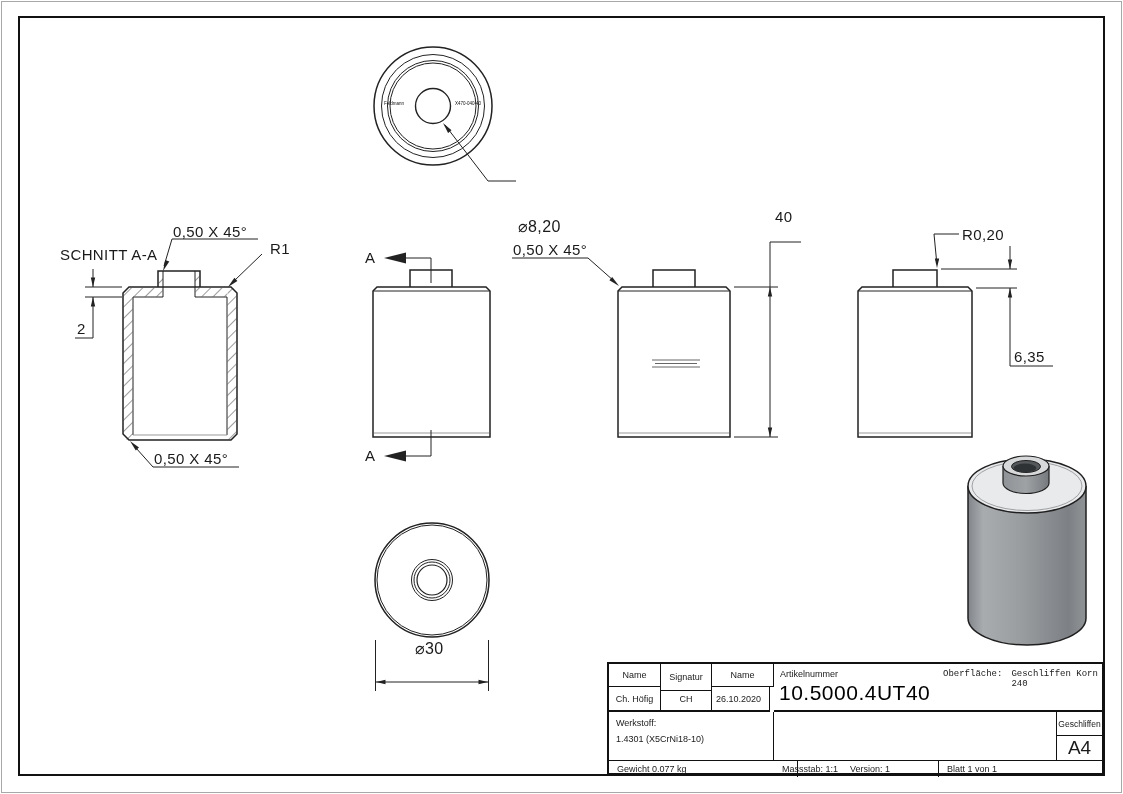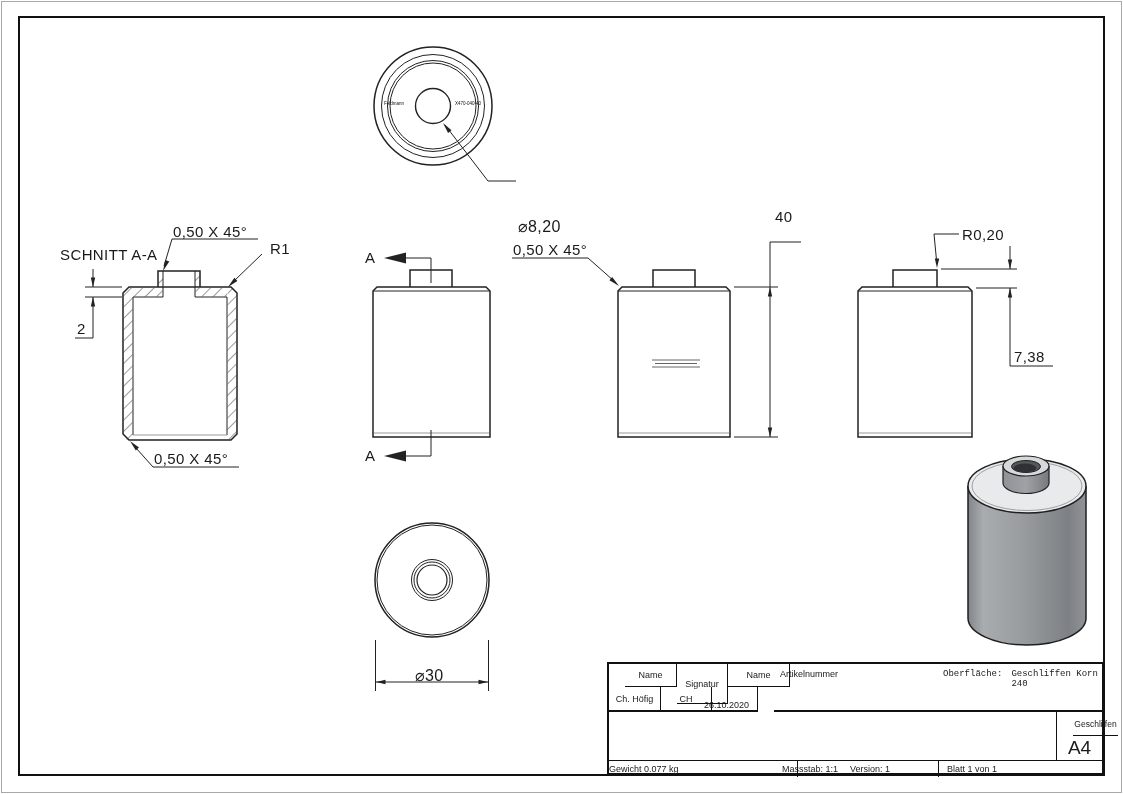--- a/index.html
+++ b/index.html
@@ -9,21 +9,21 @@
   .lbl{position:absolute;white-space:nowrap;color:#1a1a1a;letter-spacing:.4px;}
   .dim{font-size:15px;}
   .dim-lg{font-size:16px;}
   .tiny{font-size:4.5px;letter-spacing:0;color:#111;}
   
   .tb{position:absolute;left:607px;top:662px;width:497px;height:113px;
       border:2px solid #111;box-sizing:border-box;background:#fff;font-size:9px;}
   .tb .cell{position:absolute;box-sizing:border-box;display:flex;align-items:center;}
   .tb .ctr{justify-content:center;}
   .b-r{border-right:1px solid #111;}
-  .b-b{border-bottom:1px solid #111;margin-left:16px;}
+  .b-b{border-bottom:1px solid #111;}
   .b-b2{border-bottom:2px solid #111;}
   .b-t{border-top:1px solid #111;}
   .artnum{position:absolute;left:5px;top:17px;font-size:21px;letter-spacing:.5px;color:#000;}
   .artlbl{position:absolute;left:6px;top:5px;}
   .oberfl{position:absolute;left:169px;top:5px;display:flex;gap:9px;font-family:Liberation Mono, monospace;}
   .a4{font-size:19px;}
 </style>
 </head>
 <body>
 
@@ -197,62 +197,67 @@
 <span class="lbl dim" style="left:77px;top:320px;">2</span>
 <span class="lbl dim" style="left:154px;top:450px;">0,50 X 45°</span>
 
 <span class="lbl dim" style="left:365px;top:249px;">A</span>
 <span class="lbl dim" style="left:365px;top:447px;">A</span>
 
 <span class="lbl dim" style="left:513px;top:241px;">0,50 X 45°</span>
 <span class="lbl dim" style="left:775px;top:208px;">40</span>
 
 <span class="lbl dim" style="left:962px;top:226px;">R0,20</span>
-<span class="lbl dim" style="left:1014px;top:348px;">7,38</span>
-
-<span class="lbl dim-lg" style="left:415px;top:666px;text-align:right;">⌀30</span>
+<span class="lbl dim" style="left:1014px;top:348px;">6,35</span>
+
+<span class="lbl dim-lg" style="left:415px;top:639px;text-align:right;">⌀30</span>
 
 <div class="tb">
   <div class="cell ctr b-r b-b" style="left:0;top:0;width:52px;height:23px;">
         <span>Name</span>
       </div>
-  <div class="cell ctr b-r b-b" style="left:52px;top:0;width:51px;height:40px;">
+  <div class="cell ctr b-r b-b" style="left:52px;top:0;width:51px;height:27px;">
         <span>Signatur</span>
       </div>
   <div class="cell ctr b-r b-b" style="left:103px;top:0;width:62px;height:23px;">
         <span>Name</span>
       </div>
 
   <div class="cell ctr b-r b-b2" style="left:0;top:23;width:52px;height:25px;top:23px;align-items:center;">
         <span>Ch. Höfig</span>
       </div>
   <div class="cell ctr b-r b-b2" style="left:52px;top:23px;width:51px;height:25px;">
         <span>CH</span>
       </div>
-  <div class="cell ctr b-r b-b2" style="left:87px;top:23px;width:62px;height:25px;align-items:flex-end;">
+  <div class="cell ctr b-r b-b2" style="left:99px;top:23px;width:62px;height:25px;">
         <span>26.10.2020</span>
       </div>
 
   <div class="cell b-b2" style="left:165px;top:0;width:328px;height:48px;">
     <span class="artlbl">Artikelnummer</span>
+    <span class="artnum">10.5000.4UT40</span>
     <span class="oberfl">
       <span>Oberfläche:</span>
       <span>Geschliffen Korn 240</span>
     </span>
   </div>
 
+  <div class="cell b-r" style="left:0;top:48px;width:165px;height:48px;">
+    <span style="position:absolute;left:7px;top:6px;">Werkstoff:</span>
+    <span style="position:absolute;left:7px;top:22px;">1.4301 (X5CrNi18-10)</span>
+  </div>
   <div class="cell b-r" style="left:165px;top:48px;width:283px;height:48px;"></div>
   <div class="cell ctr b-b" style="left:448px;top:48px;width:45px;height:24px;font-size:8.5px;">
         <span>Geschliffen</span>
       </div>
   <div class="cell ctr a4" style="left:448px;top:72px;width:45px;height:24px;">
         <span>A4</span>
       </div>
 
-  <div class="cell b-t b-r" style="left:0;top:96px;width:189px;height:17px;padding-left:0;">
+  <div class="cell b-t b-r" style="left:0;top:96px;width:189px;height:17px;padding-left:8px;">
         <span>Gewicht 0.077 kg</span>
       </div>
   <div class="cell b-t b-r" style="left:165px;top:96px;width:165px;height:17px;padding-left:8px;gap:12px;">
     <span>Massstab: 1:1</span>
     <span>Version: 1</span>
   </div>
   <div class="cell b-t" style="left:330px;top:96px;width:163px;height:17px;padding-left:8px;">
         <span>Blatt 1 von 1</span>
       </div>
 </div>

